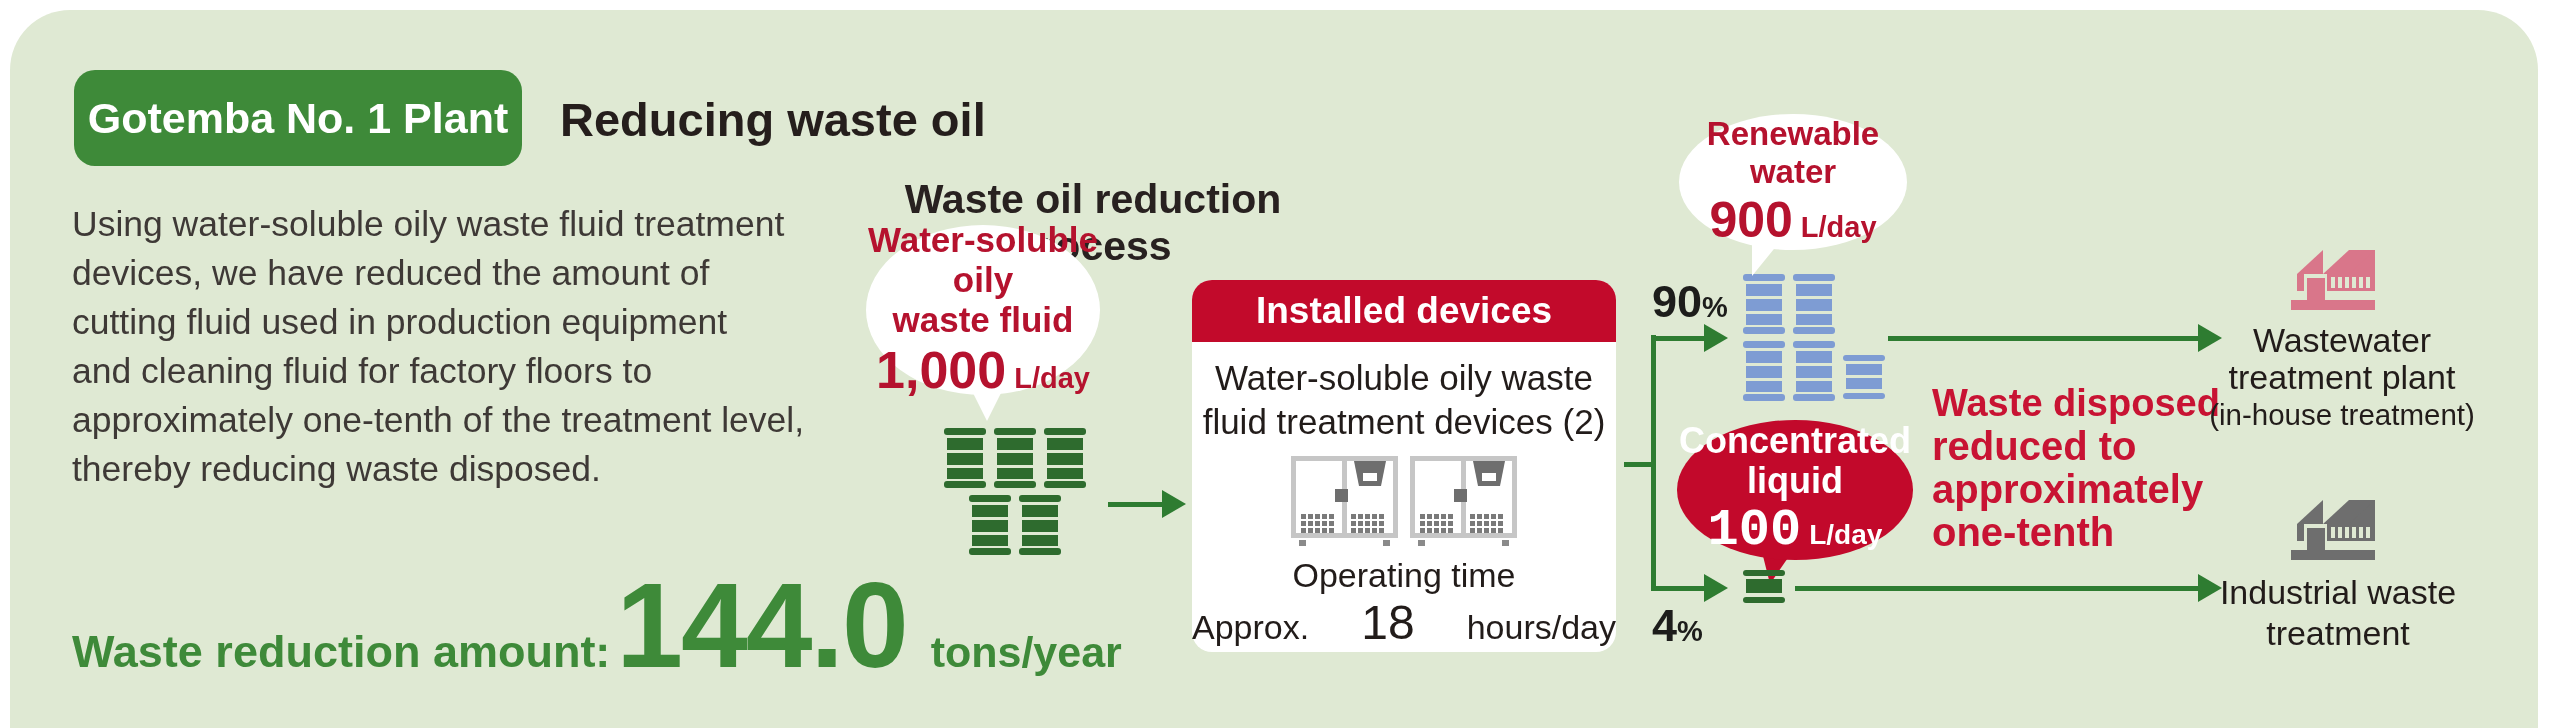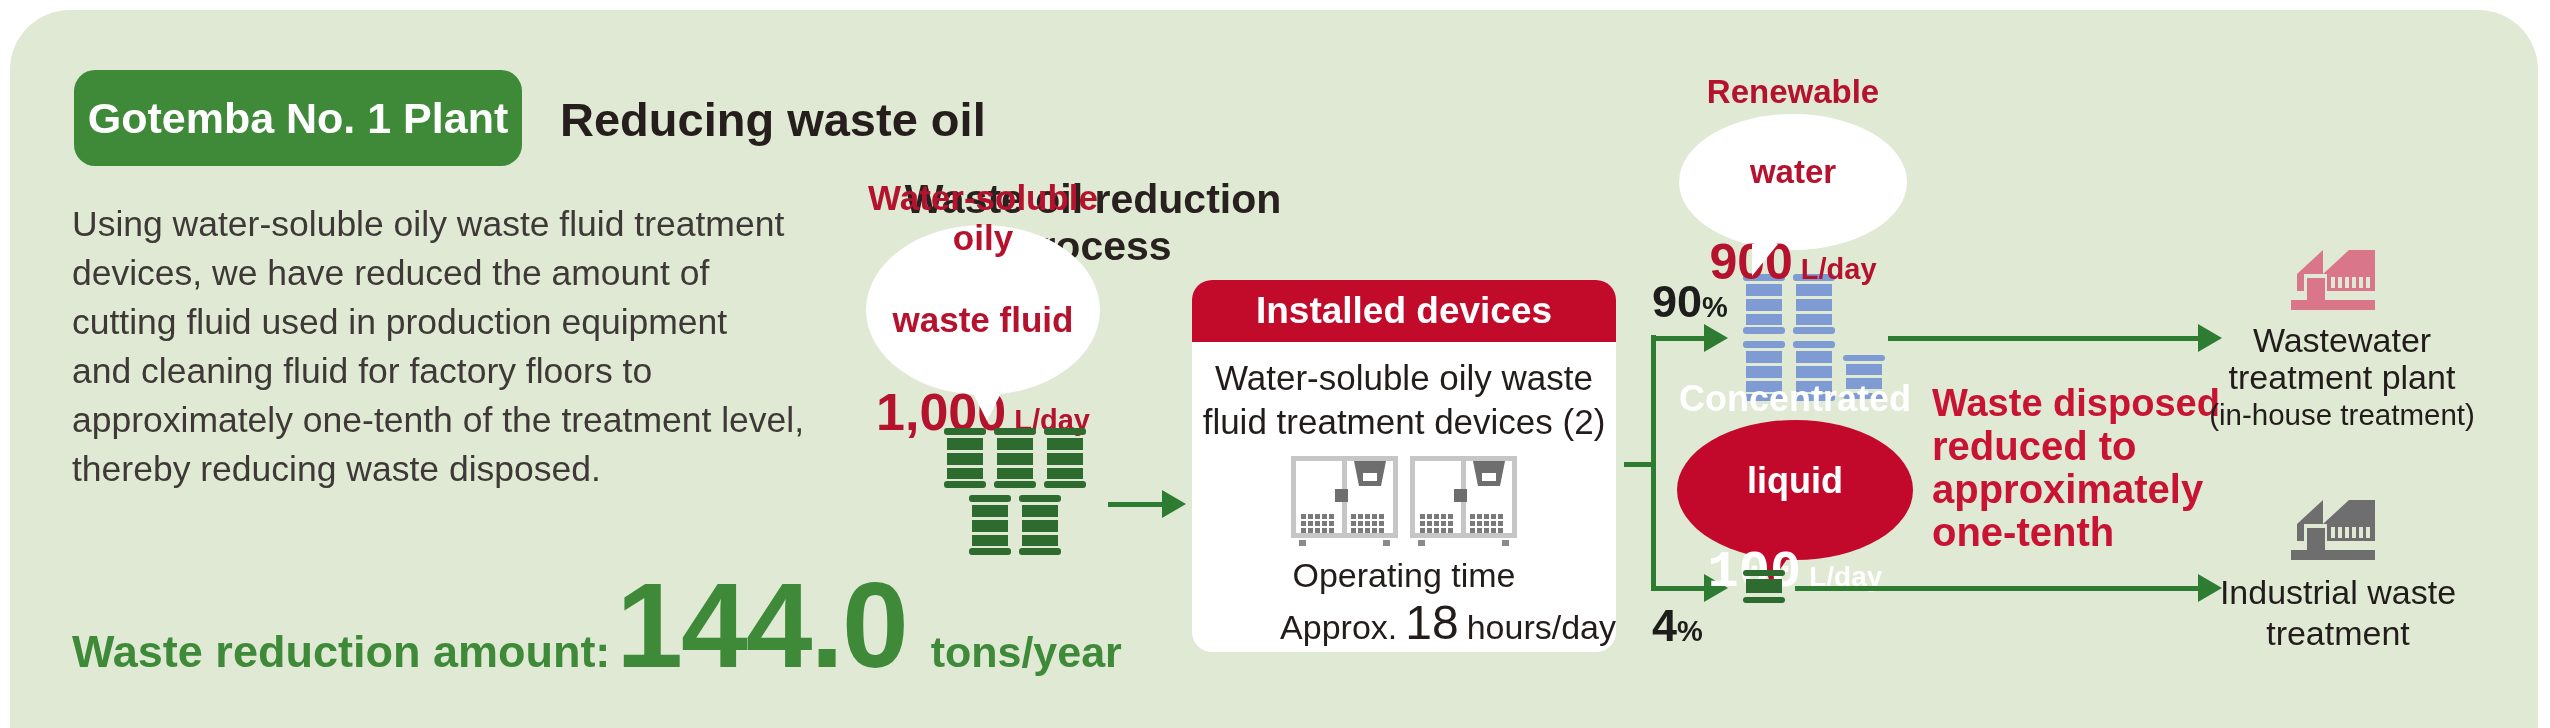--- a/index.html
+++ b/index.html
@@ -14,21 +14,21 @@
   .title{position:absolute;left:560px;top:92px;font-size:47px;font-weight:bold;color:#251e1c;}
   .intro{position:absolute;left:72px;top:200px;font-size:35.5px;line-height:49px;color:#3e3936;}
   .wr-row{position:absolute;left:72px;top:556px;display:flex;align-items:baseline;color:#3e8a39;white-space:nowrap;}
   .wr-label{font-size:45px;font-weight:bold;}
   .wr-value{font-size:120px;font-weight:bold;margin-left:6px;letter-spacing:-2px;}
   .wr-unit{font-size:43px;font-weight:bold;margin-left:24px;}
   
   .proc-heading{position:absolute;left:878px;top:176px;width:430px;text-align:center;
                 font-size:41px;font-weight:bold;color:#282120;}
   .bubble{position:absolute;background:#fff;border-radius:50%;display:flex;flex-direction:column;
-          align-items:center;justify-content:center;text-align:center;color:#b5122e;font-weight:bold;gap:42px;}
+          align-items:center;justify-content:center;text-align:center;color:#b5122e;font-weight:bold;}
   .bubble .bl{font-size:35px;line-height:40px;}
   .bubble .bval{display:flex;align-items:baseline;justify-content:center;}
   .bubble .bnum{font-size:52px;}
   .bubble .bunit{font-size:29px;margin-left:8px;}
   .b-input{left:866px;top:225px;width:234px;height:170px;}
   .b-renew{left:1679px;top:114px;width:228px;height:136px;}
   .b-renew .bl{font-size:33px;line-height:38px;}
   .b-renew .bnum{font-size:50px;}
   .b-conc{left:1677px;top:420px;width:236px;height:140px;background:#c2092b;color:#fff;}
   .b-conc .bl{font-size:36px;line-height:40px;}
@@ -43,21 +43,21 @@
   .g-barrels{position:absolute;left:943px;top:428px;display:flex;flex-direction:column;align-items:center;gap:7px;}
   .bl-barrels{position:absolute;left:1742px;top:274px;display:flex;flex-direction:column;gap:7px;}
   .bl-row2{align-items:flex-end;}
   
   .card{position:absolute;left:1192px;top:280px;width:424px;height:372px;background:#fff;border-radius:20px;}
   .card-header{height:62px;background:#c20a2b;border-radius:20px 20px 0 0;color:#fff;
                font-size:37px;font-weight:bold;display:flex;align-items:center;justify-content:center;}
   .card-desc{margin-top:14px;text-align:center;font-size:35px;line-height:44px;color:#221c1a;}
   .devices{display:flex;justify-content:center;gap:12px;margin-top:12px;}
   .card-oper{margin-top:10px;text-align:center;font-size:34px;color:#221c1a;}
-  .oper-line2{display:flex;align-items:baseline;justify-content:flex-end;padding-left:22px;}
+  .oper-line2{display:flex;align-items:baseline;justify-content:space-between;}
   .oper-num{font-size:48px;margin:0 8px;}
   
   .hline{position:absolute;height:5px;background:#2e7c31;}
   .vline{position:absolute;width:5px;background:#2e7c31;}
   .ahead{position:absolute;width:0;height:0;border-left:24px solid #2e7c31;
          border-top:14px solid transparent;border-bottom:14px solid transparent;}
   .pct{position:absolute;color:#1d1d1b;font-weight:bold;font-size:45px;}
   .pct .pctsign{font-size:29px;}
   
   .note{position:absolute;left:1932px;top:382px;color:#c81333;font-size:40px;line-height:43px;font-weight:bold;}

